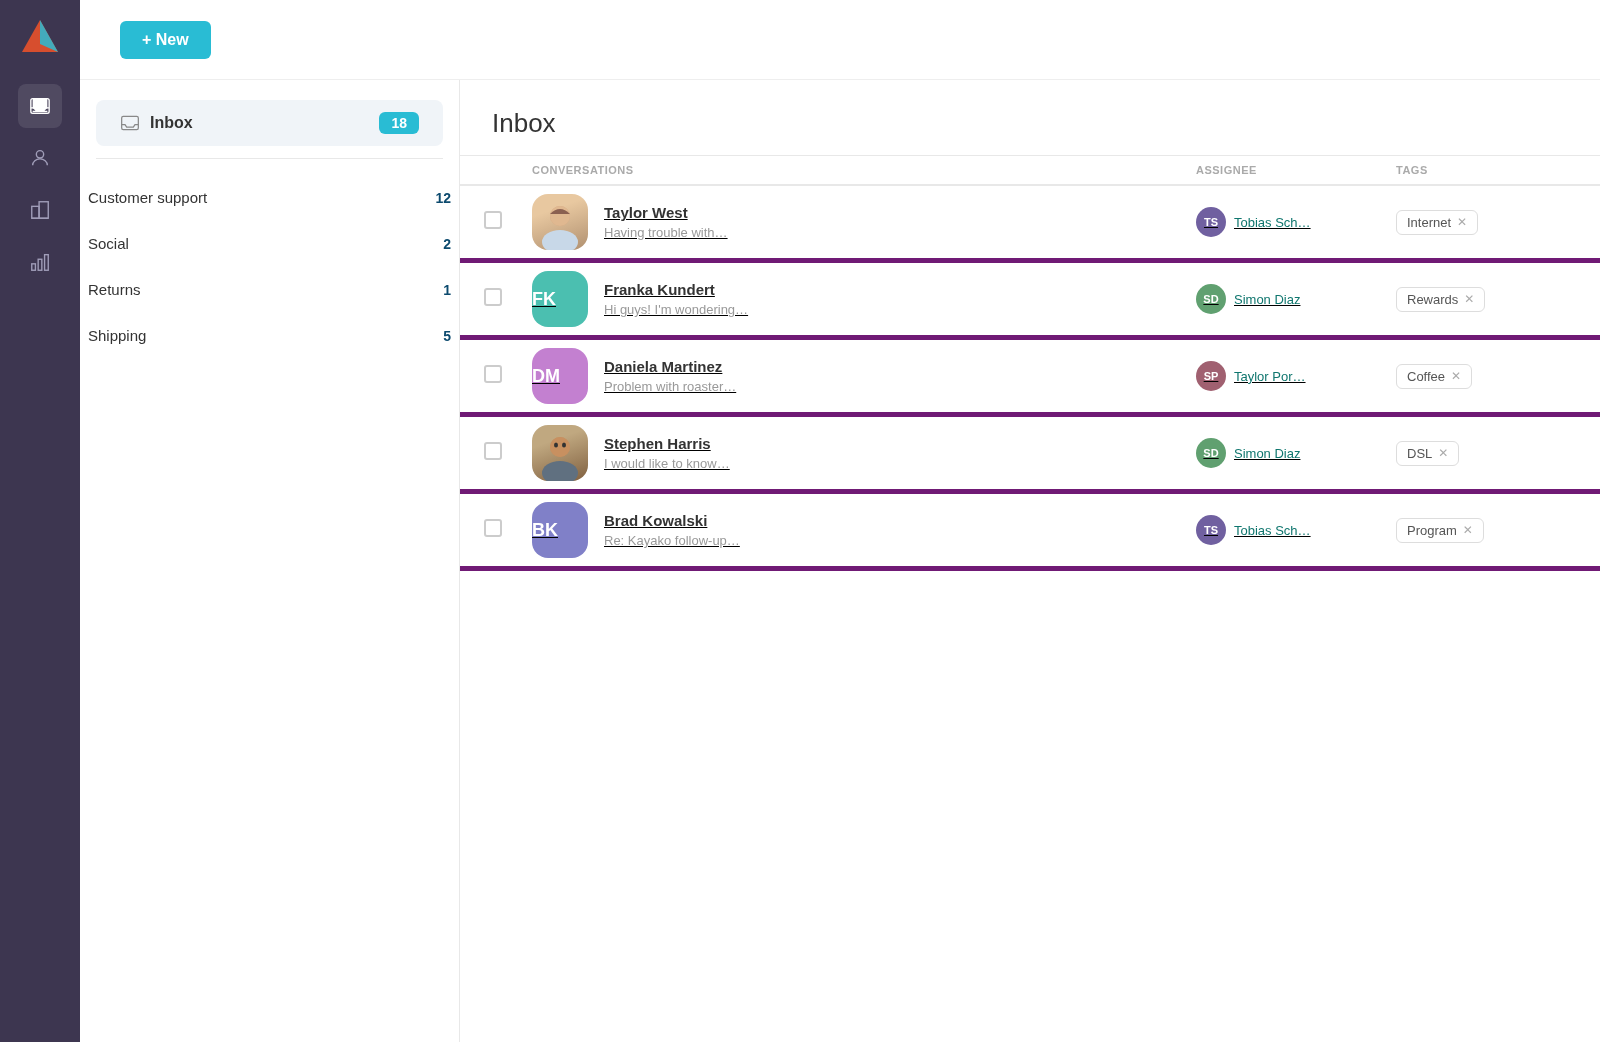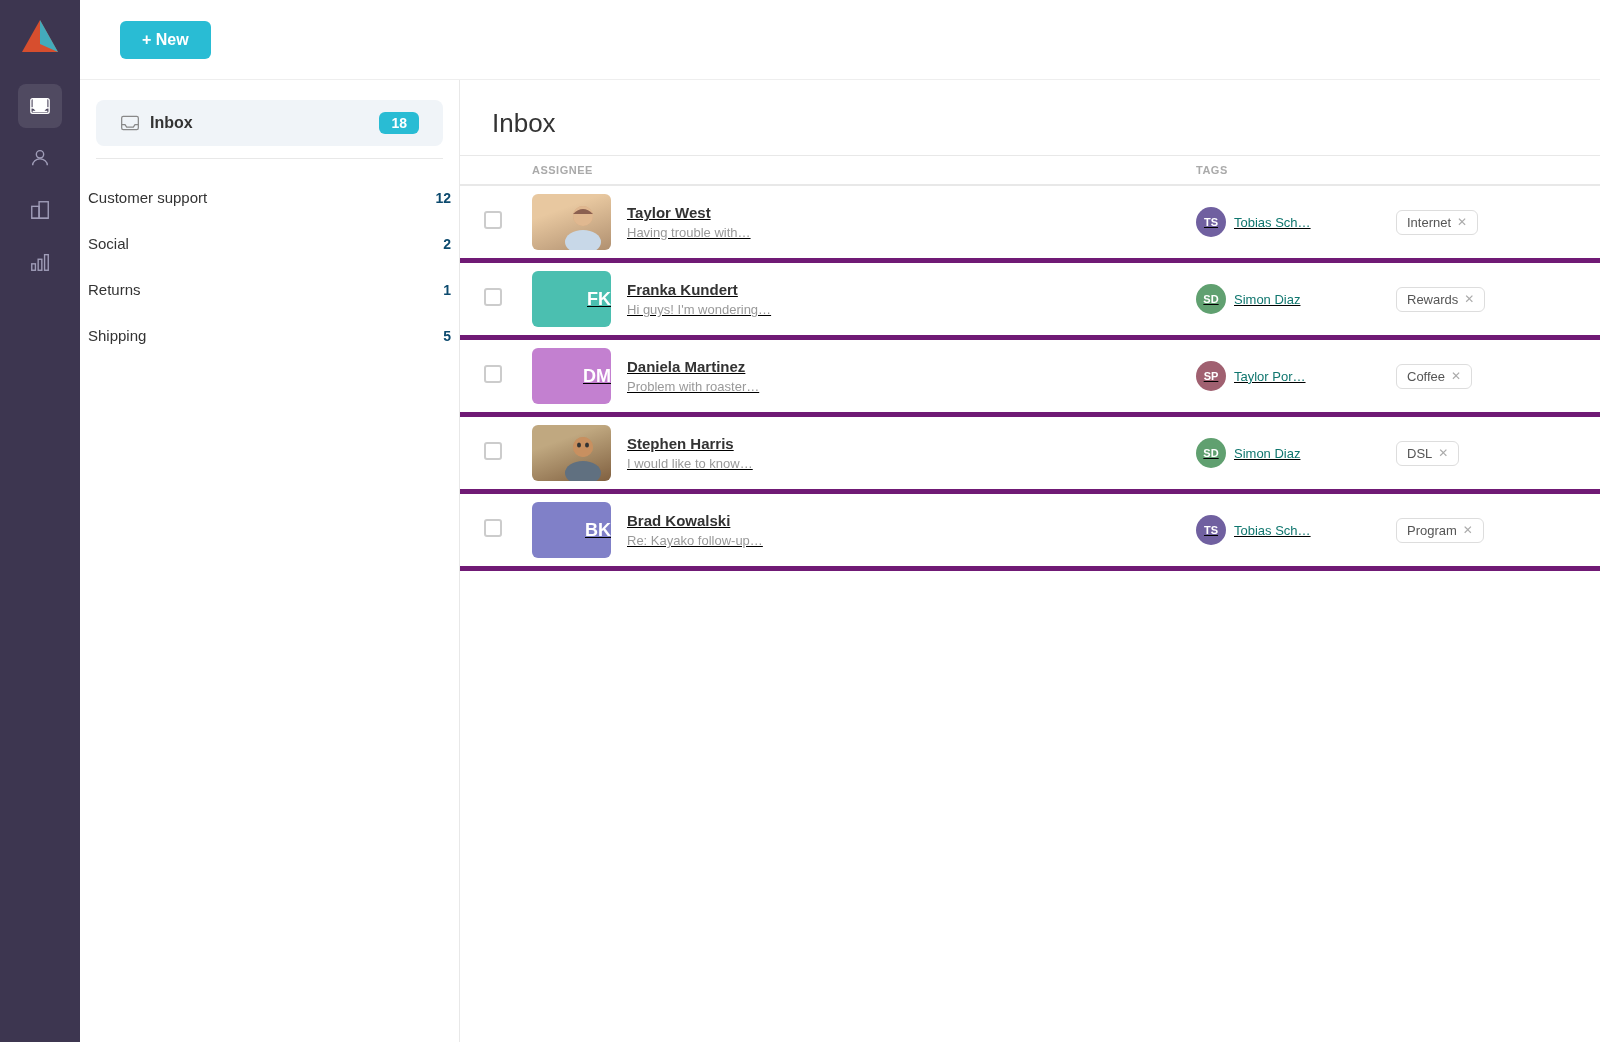--- a/index.html
+++ b/index.html
@@ -197,27 +197,27 @@
       appearance: none;
       -webkit-appearance: none;
     }
 
     .convo-info {
       display: flex;
       align-items: center;
       gap: 16px;
     }
     .avatar {
-      width: 79px;
+      width: 56px;
       height: 56px;
-      border-radius: 6px;
+      border-radius: 16px;
       flex-shrink: 0;
       display: flex;
       align-items: center;
-      justify-content: flex-end;
+      justify-content: flex-start;
       font-size: 18px;
       font-weight: 700;
       color: #fff;
       overflow: hidden;
     }
     .avatar-fk { background: #4bbfb0; }
     .avatar-dm { background: #c380d0; }
     .avatar-bk { background: #8080c8; }
 
     .convo-text {}
@@ -372,20 +372,21 @@
           <span class="folder-count">5</span>
         </li>
       </ul>
     </div>
 
     <div class="right-panel">
       <h1 class="page-title">Inbox</h1>
 
       <div class="table-header">
         <div></div>
+        <div class="col-header">Conversations</div>
         <div class="col-header">Assignee</div>
         <div class="col-header">Tags</div>
       </div>
 
       <div class="conversation-list">
 
         <div class="convo-row">
           <div>
             <input type="checkbox" class="convo-checkbox" style="">
           </div>

